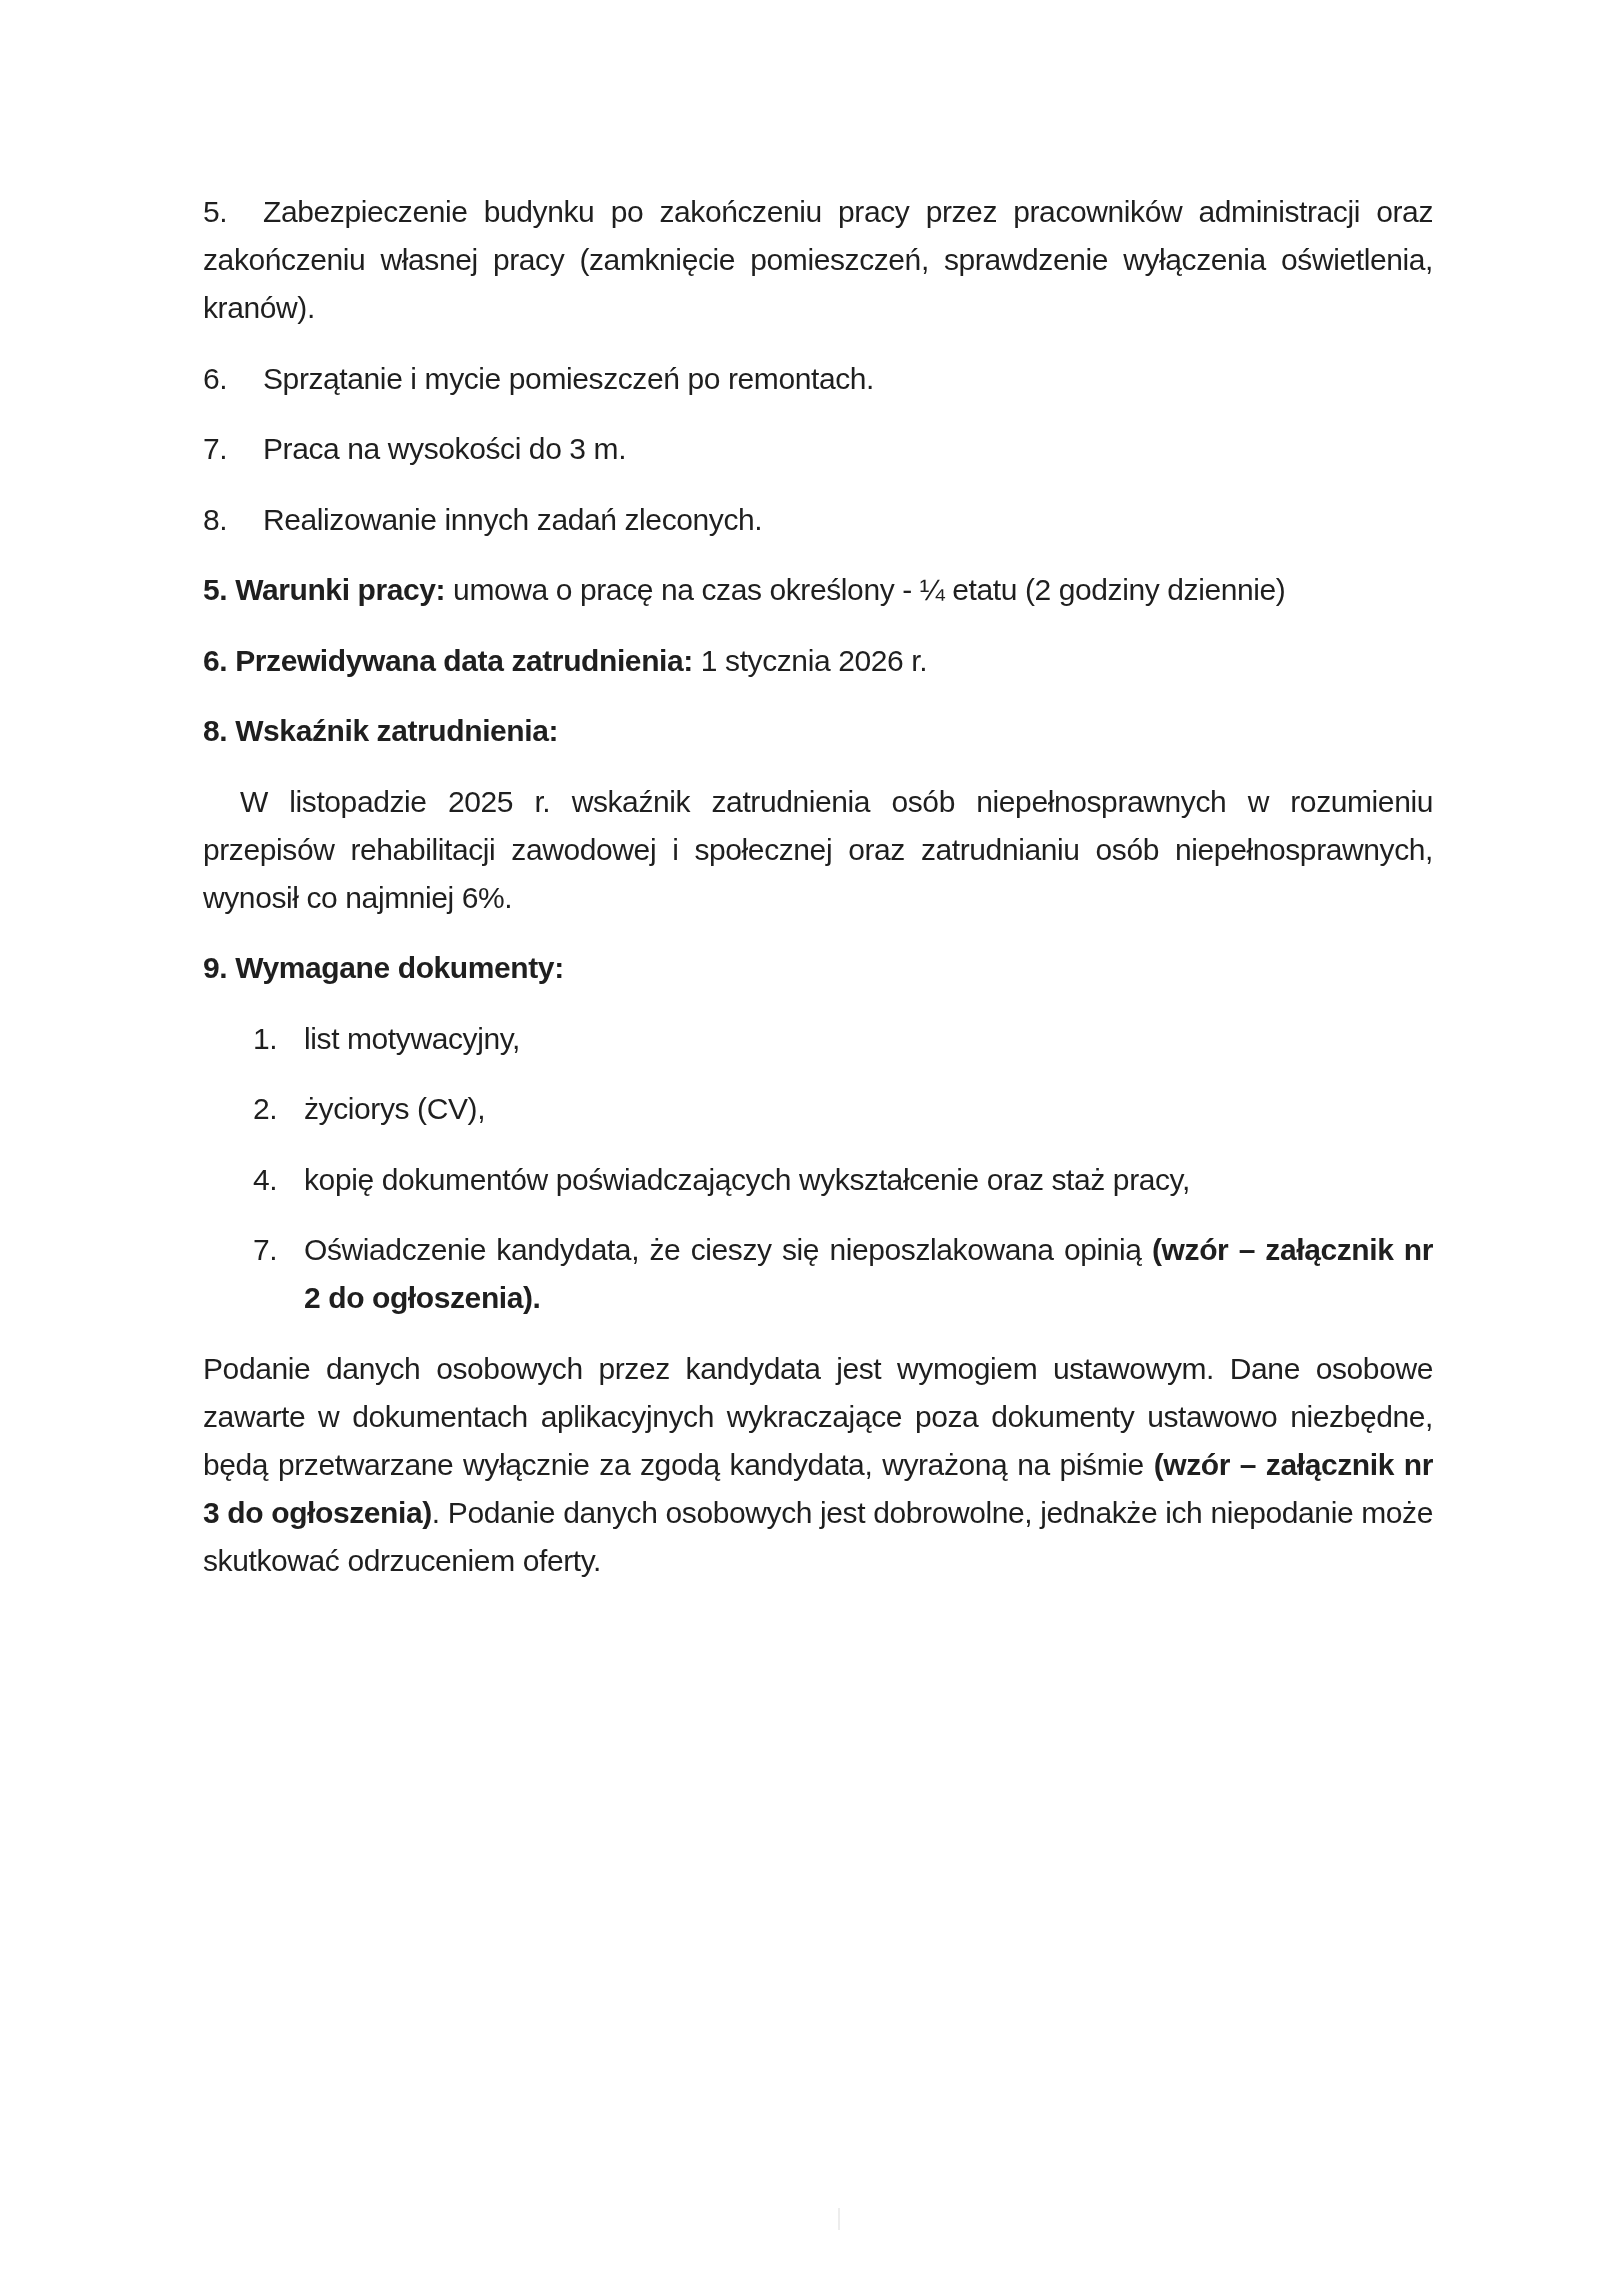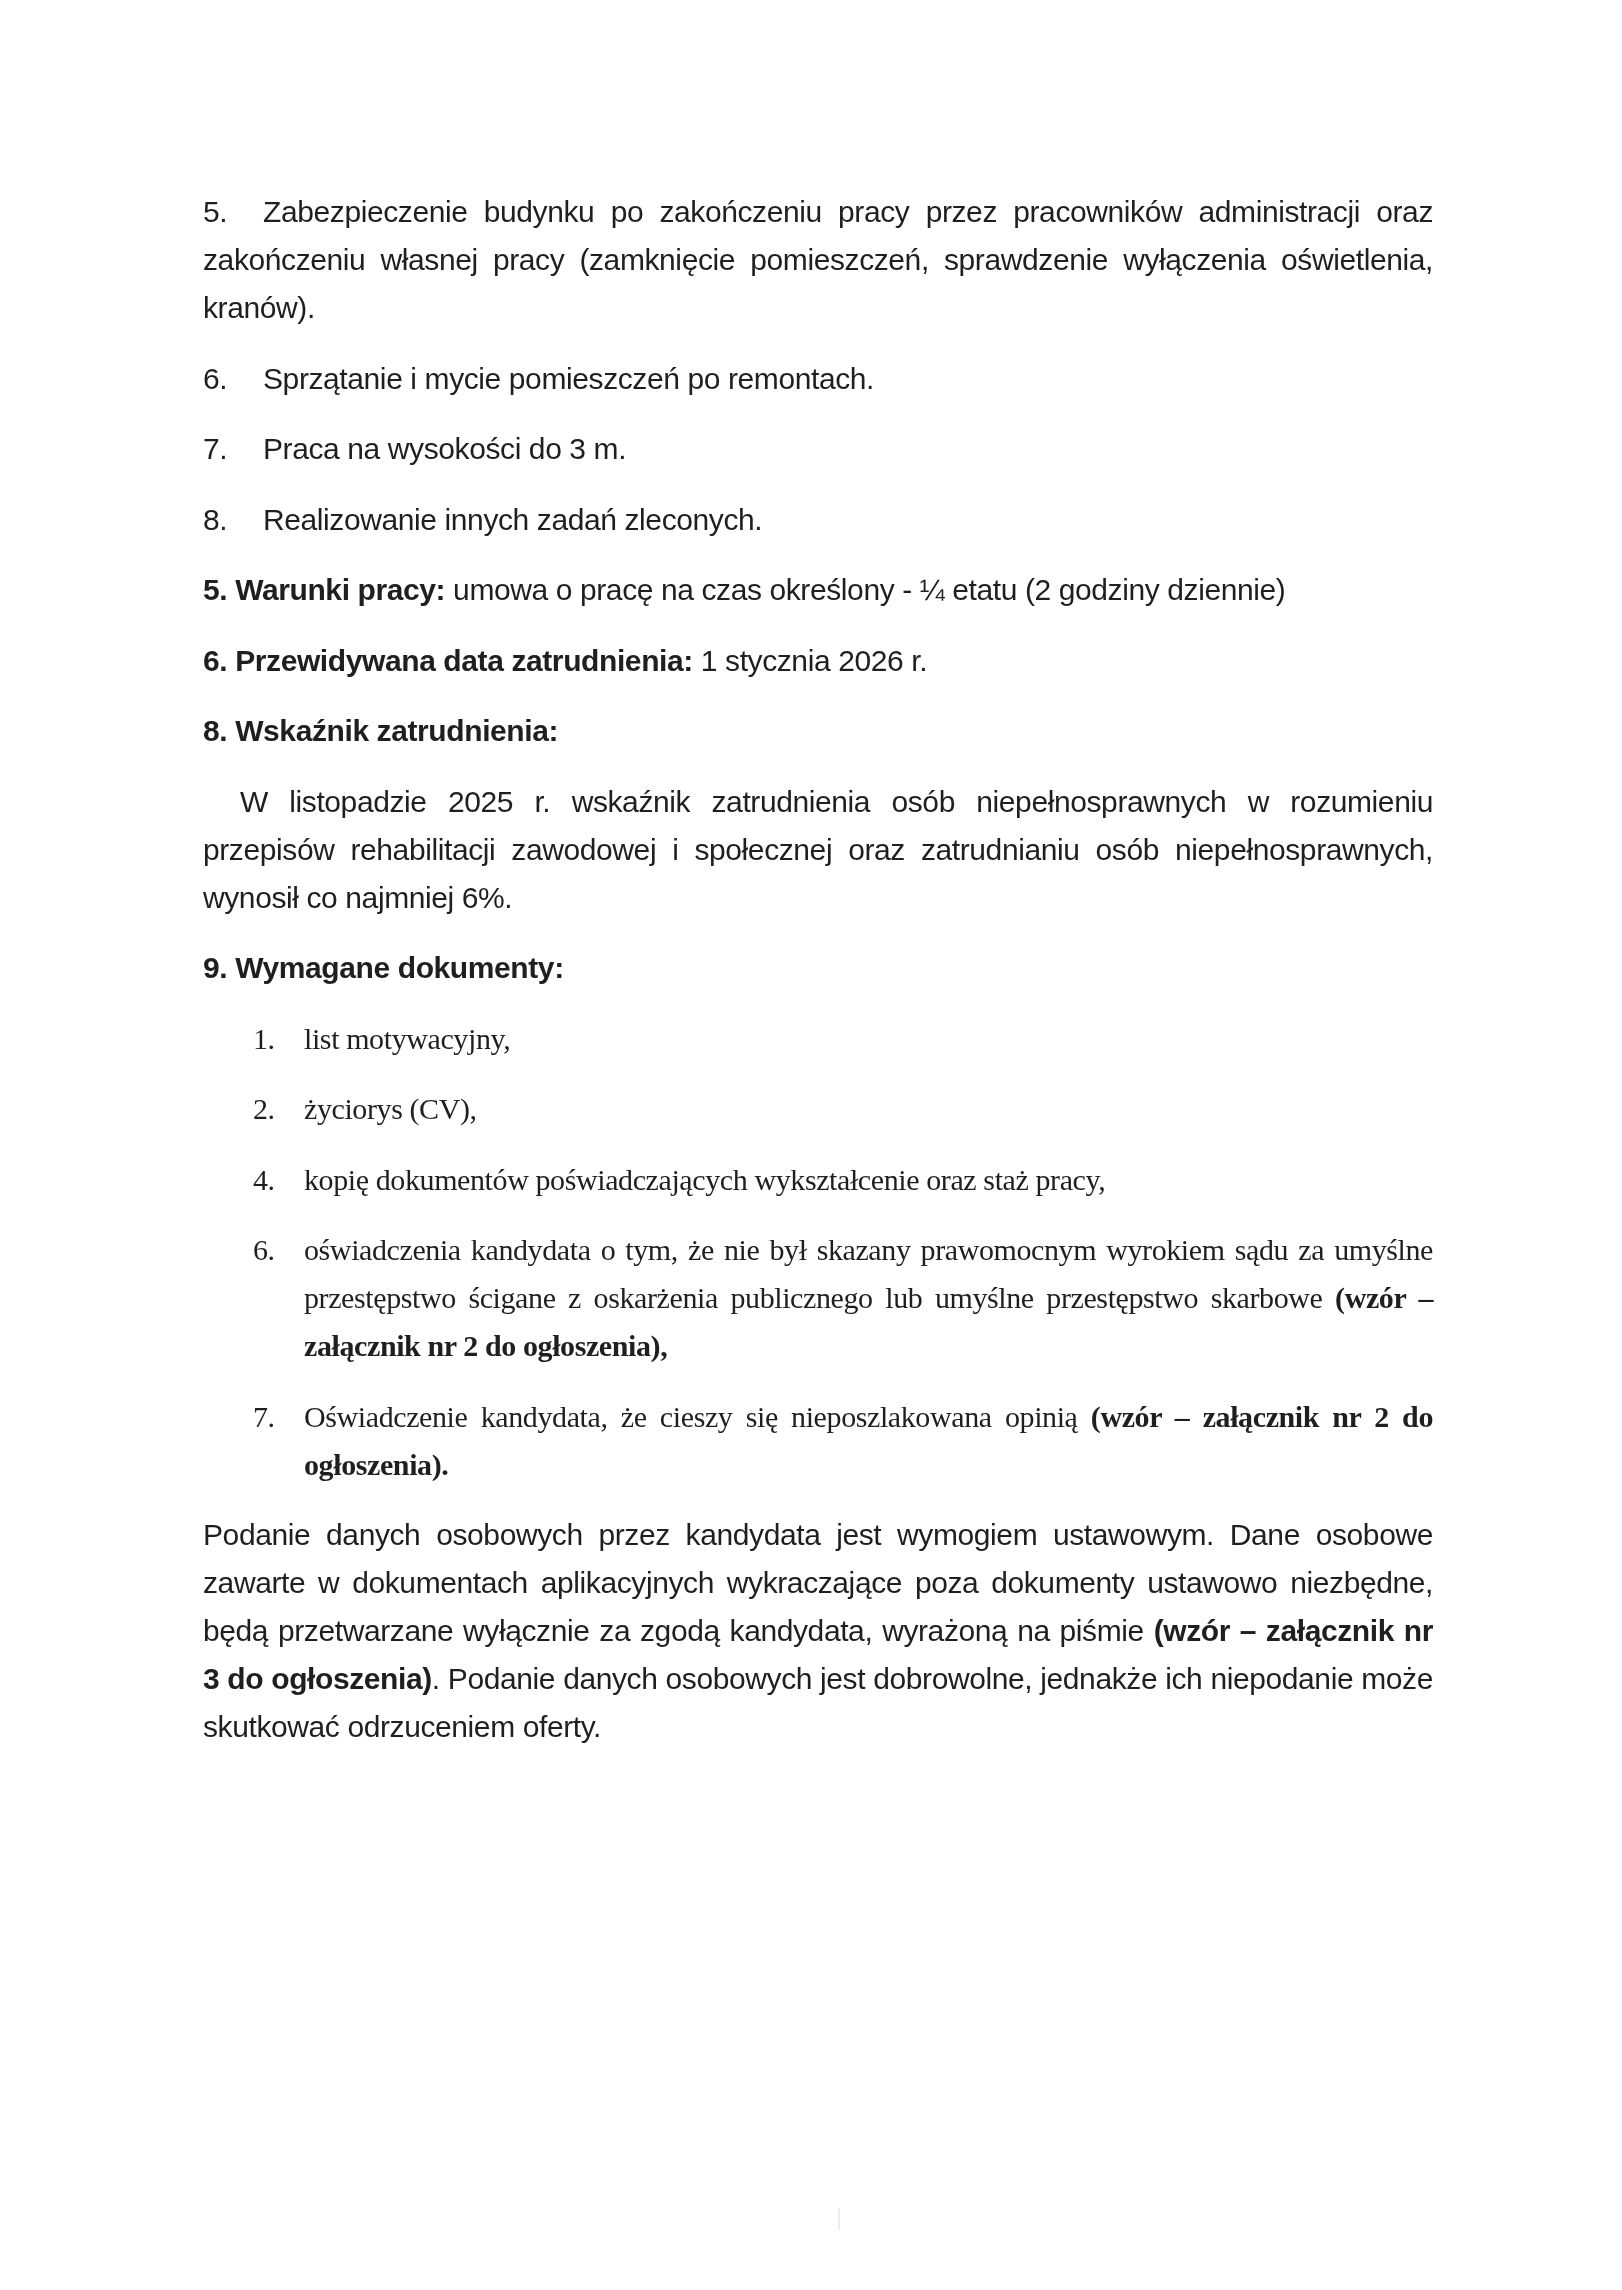--- a/index.html
+++ b/index.html
@@ -19,21 +19,21 @@
     margin: 0 0 22.5px 0;
     font-size: 30px;
     line-height: 48px;
     letter-spacing: -0.4px;
     text-align: justify;
   }
   .b { font-weight: bold; }
   
   .num-duty { display: inline-block; width: 60px; }
   
-  .doc { padding-left: 101px; text-indent: -51px; font-family: Liberation Serif, serif; }
+  .doc { padding-left: 101px; text-indent: -51px; }
   .doc .num { display: inline-block; width: 51px; text-indent: 0; }
   
   .indent { text-indent: 37px; }
   .scan-artifact {
     position: absolute; left: 838px; top: 2208px;
     width: 2px; height: 21.6px; background: #ededed;
   }
 </style>
 </head>
 <body>
@@ -58,21 +58,20 @@
     <span></span>
   </p>
 
   <p class="block indent">W listopadzie 2025 r. wskaźnik zatrudnienia osób niepełnosprawnych w rozumieniu przepisów rehabilitacji zawodowej i społecznej oraz zatrudnianiu osób niepełnosprawnych, wynosił co najmniej 6%.</p>
 
   <p class="block"><span class="b">9. Wymagane dokumenty:</span></p>
 
   <p class="block doc"><span class="num">1.</span><span>list motywacyjny,</span><span class="b"></span></p>
   <p class="block doc"><span class="num">2.</span><span>życiorys (CV),</span><span class="b"></span></p>
   <p class="block doc"><span class="num">4.</span><span>kopię dokumentów poświadczających wykształcenie oraz staż pracy,</span><span class="b"></span></p>
-  <p class="block doc"><span class="num">6.</span><span>oświadczenia kandydata o tym, że nie był skazany prawomocnym wyrokiem sądu za umyślne przestępstwo ścigane z oskarżenia publicznego lub umyślne przestępstwo skarbowe </span><span class="b">(wzór – załącznik nr 2 do ogłoszenia),</span></p>
   <p class="block doc"><span class="num">7.</span><span>Oświadczenie kandydata, że cieszy się nieposzlakowana opinią </span><span class="b">(wzór – załącznik nr 2 do ogłoszenia).</span></p>
 
   <p class="block"><span>Podanie danych osobowych przez kandydata jest wymogiem ustawowym. Dane osobowe zawarte w dokumentach aplikacyjnych wykraczające poza dokumenty ustawowo niezbędne, będą przetwarzane wyłącznie za zgodą kandydata, wyrażoną na piśmie </span><span class="b">(wzór – załącznik nr 3 do ogłoszenia)</span><span>. Podanie danych osobowych jest dobrowolne, jednakże ich niepodanie może skutkować odrzuceniem oferty.</span></p>
 
 </div>
 
 <div class="scan-artifact"></div>
 
 
 </body></html>

